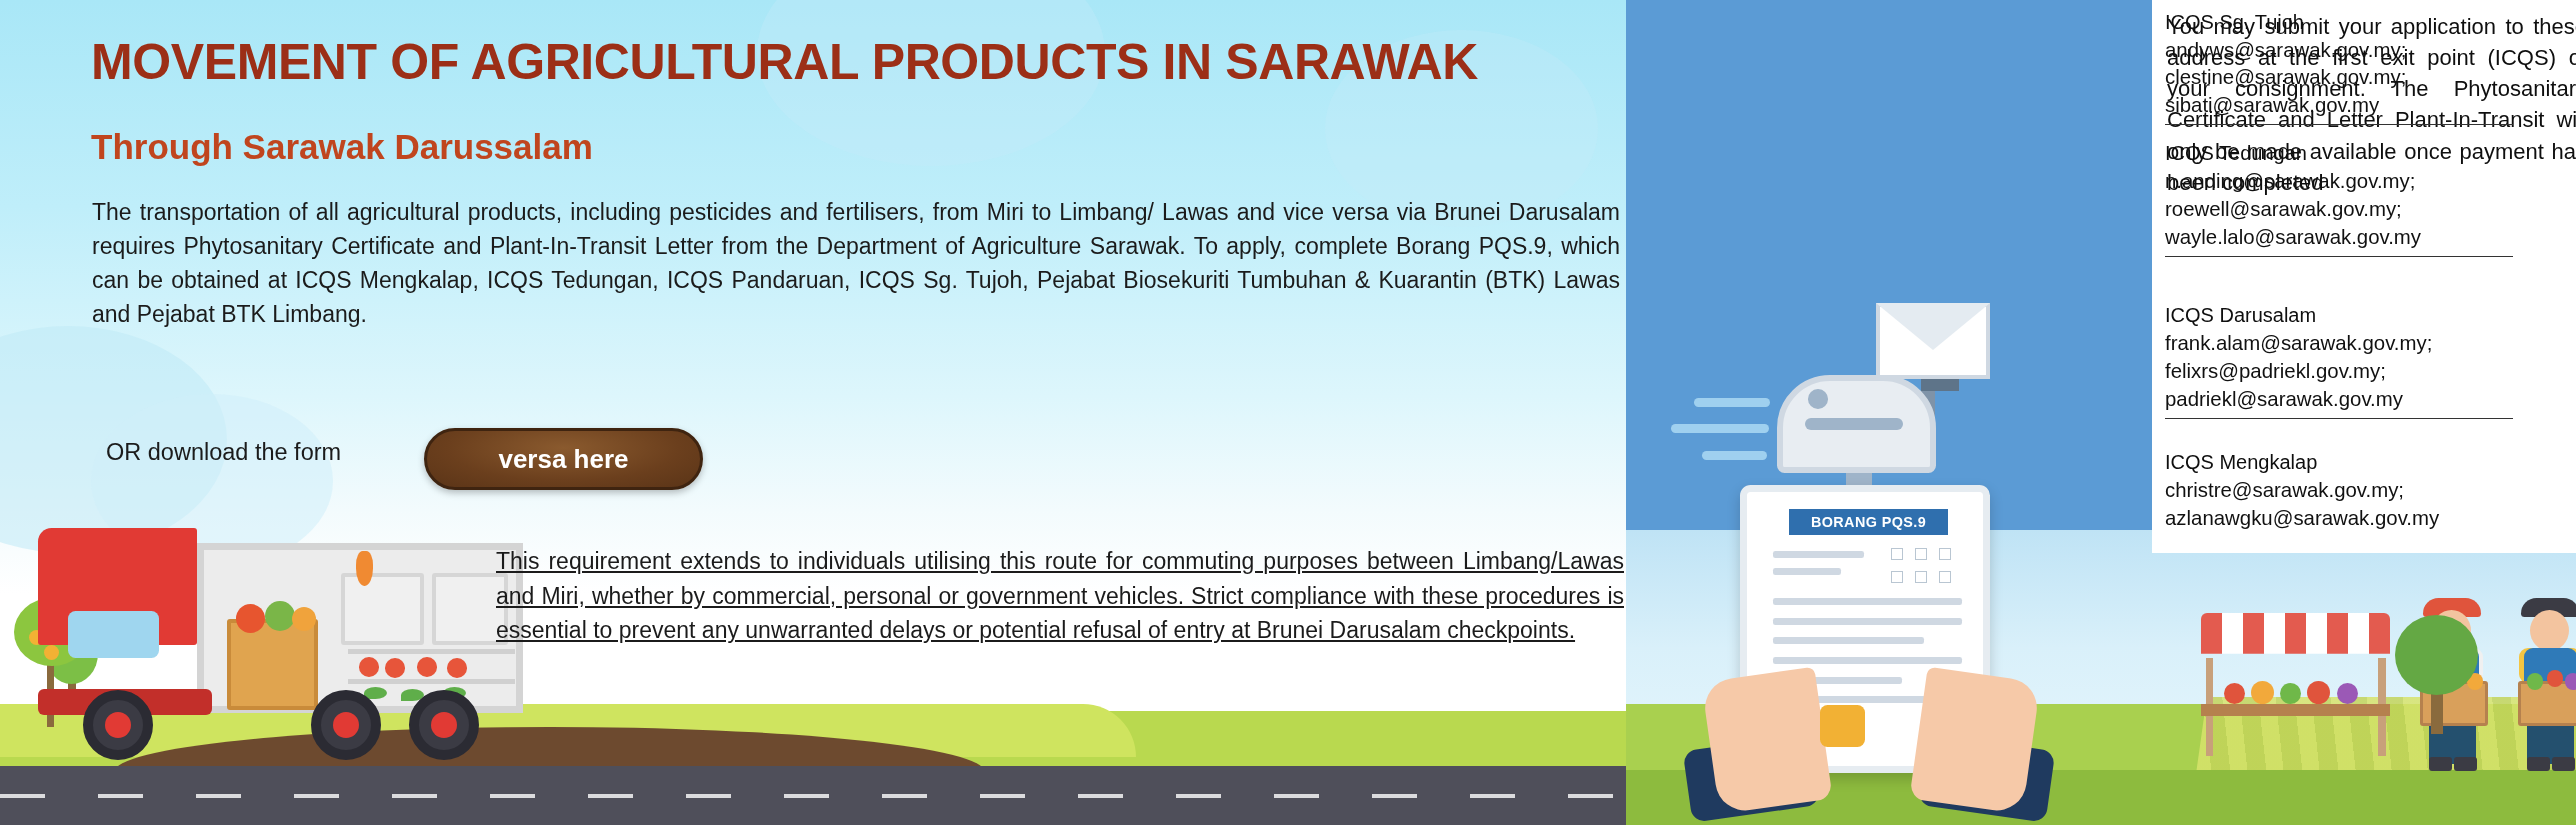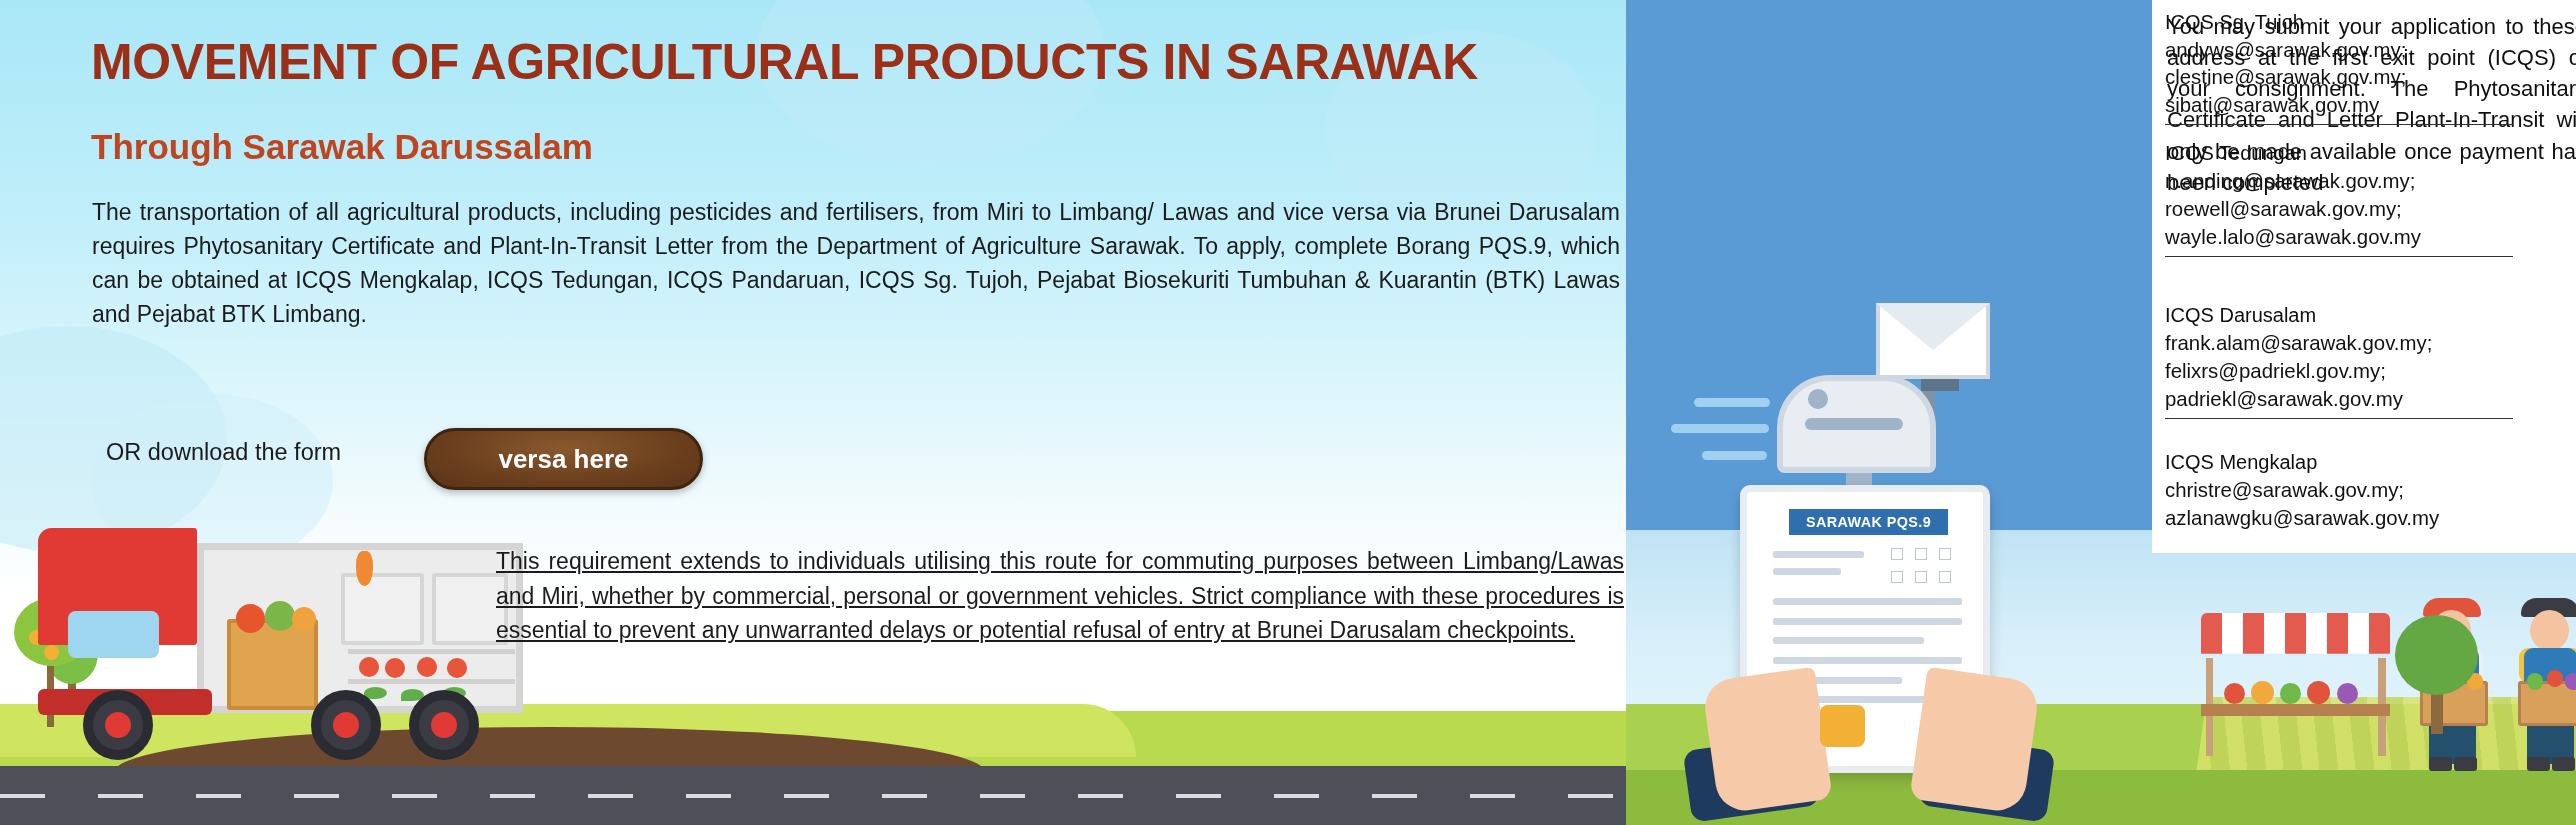--- a/index.html
+++ b/index.html
@@ -374,21 +374,21 @@
     <div id="mb-flag-top"></div>
     <div id="mb-body"></div>
     <div id="mb-slot"></div>
     <div id="mb-knob"></div>
   </div>
   <div id="envelope"></div>
   <div id="env-flap"></div>
 
   <div id="tablet">
     <div id="tablet-screen">
-      <div id="form-title">SARAWAK PQS.9</div>
+      <div id="form-title">BORANG PQS.9</div>
       <div class="form-line" style="top:59px; width:91px;"></div>
       <div class="form-line" style="top:76px; width:68px;"></div>
       <div class="form-chk" style="left:144px; top:56px;"></div>
       <div class="form-chk" style="left:168px; top:56px;"></div>
       <div class="form-chk" style="left:192px; top:56px;"></div>
       <div class="form-chk" style="left:144px; top:79px;"></div>
       <div class="form-chk" style="left:168px; top:79px;"></div>
       <div class="form-chk" style="left:192px; top:79px;"></div>
       <div class="form-line" style="top:106px; width:189px;"></div>
       <div class="form-line" style="top:126px; width:189px;"></div>

